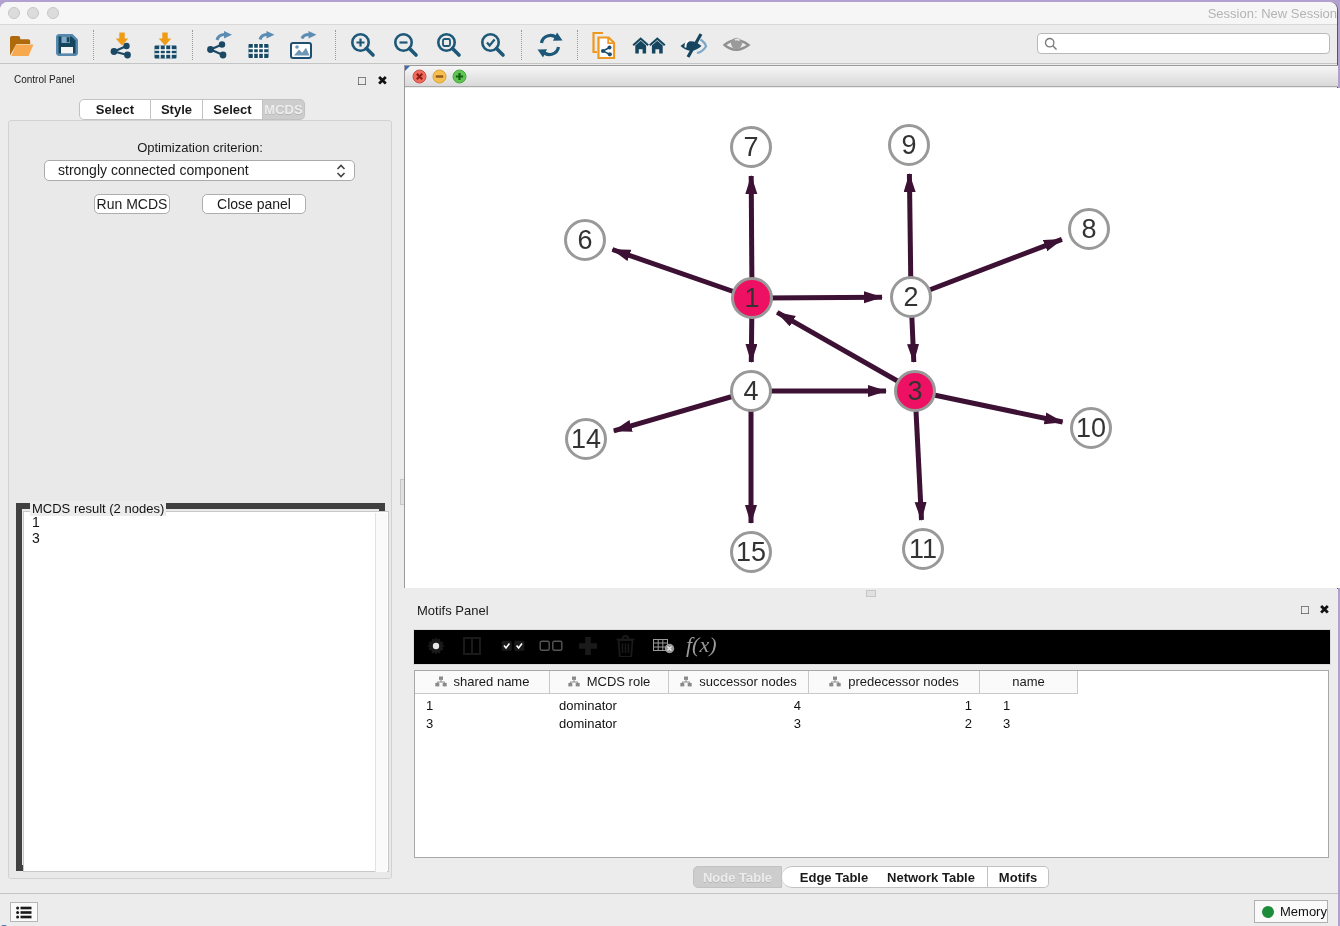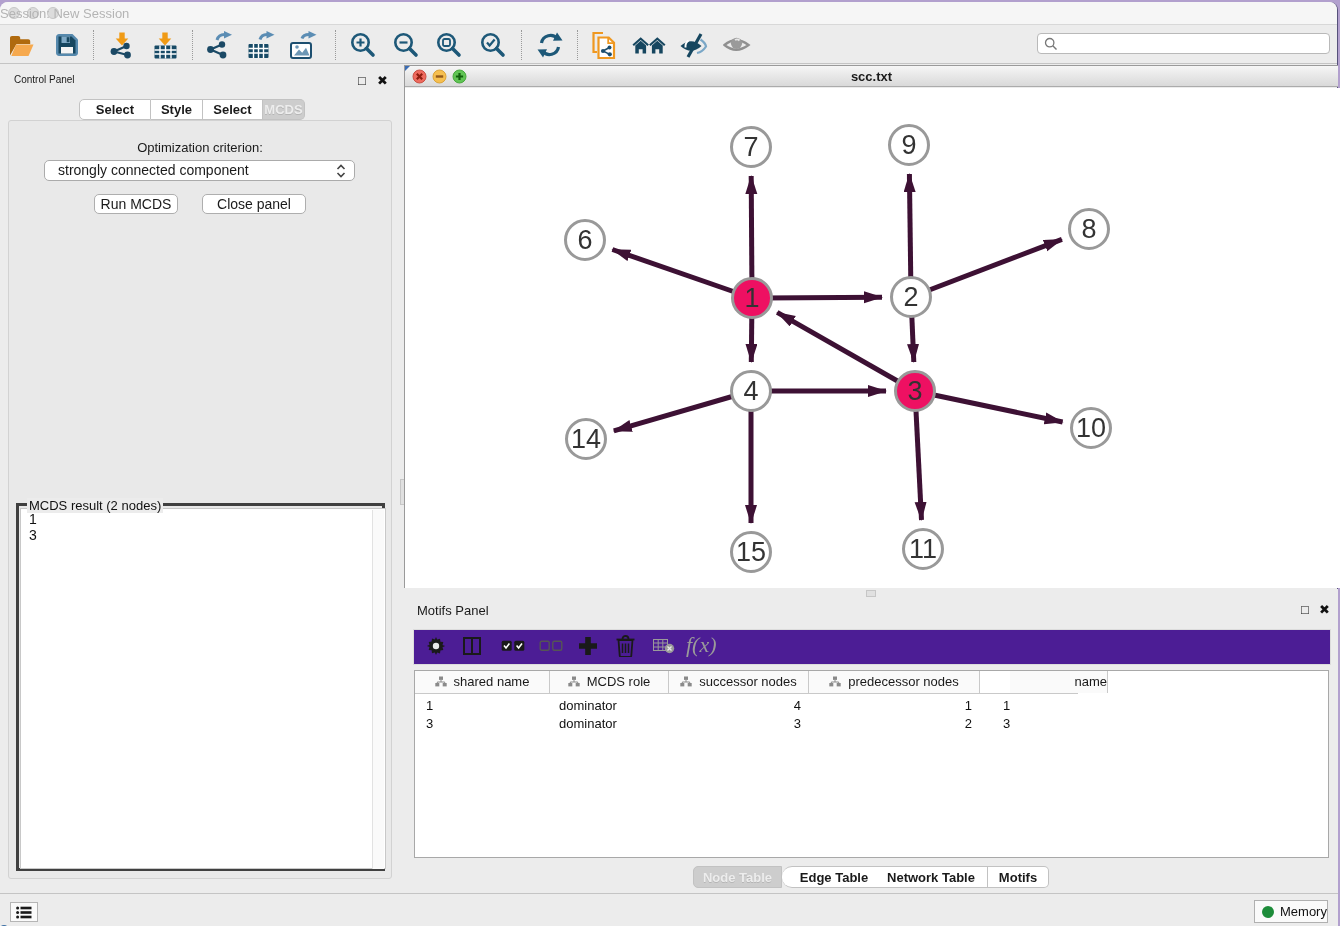--- a/index.html
+++ b/index.html
@@ -3,52 +3,52 @@
 <meta charset="utf-8">
 <style>
 * { margin:0; padding:0; box-sizing:border-box; }
 html,body { width:1340px; height:926px; overflow:hidden; }
 body { background:#b2a0ce; font-family:"Liberation Sans", sans-serif; position:relative; }
 #window { position:absolute; left:0; top:2px; width:1338px; height:924px; background:#ececec; border-radius:8px 8px 0 0; border-right:1px solid #56517a; }
 
 #titlebar { position:absolute; left:0; top:0; width:100%; height:23px; background:#f6f6f6; border-radius:8px 8px 0 0; border-bottom:1px solid #d8d8d8; }
 .tl { position:absolute; top:5px; width:12px; height:12px; border-radius:50%; background:#dcdcdc; border:1px solid #c7c7c7; }
 #titlebar .t1{left:8px}#titlebar .t2{left:27px}#titlebar .t3{left:47px}
-#wtitle { position:absolute; top:4px; left:0; width:100%; text-align:left; font-size:13px; color:#b4b4b4; }
+#wtitle { position:absolute; top:4px; left:0; width:100%; text-align:right; font-size:13px; color:#b4b4b4; }
 
 #toolbar { position:absolute; left:0; top:24px; width:100%; height:38px; background:#ececec; border-bottom:1px solid #c4c4c4; }
 .tbsep { position:absolute; top:4px; height:30px; width:0; border-left:1px dotted #9a9a9a; }
 .ticon { position:absolute; top:5px; }
 #search { position:absolute; left:1037px; top:7px; width:293px; height:21px; background:#fff; border:1px solid #b9b9b9; border-radius:4px; }
 
 #cpanel { position:absolute; left:0; top:62px; width:400px; height:829px; background:#ececec; }
 #cpanel-hdr { position:absolute; left:14px; top:10px; font-size:10px; color:#1a1a1a; }
 .phicons { position:absolute; top:9px; font-size:13px; color:#111; }
 #cptabs { position:absolute; left:79px; top:35px; height:21px; }
 .tab { position:absolute; top:0; height:21px; border:1px solid #c2c2c2; background:#fff; font-size:13px; font-weight:bold; color:#1a1a1a; text-align:center; line-height:20px; }
 .tab.sel { background:#cdcdcd; color:#ededed; text-shadow:0 1px 0 #b5b5b5; }
 #cp-body { position:absolute; left:8px; top:56px; width:384px; height:759px; border:1px solid #d2d2d2; border-radius:3px; background:#e9e9e9; }
 #optlabel { position:absolute; left:0; top:76px; width:400px; text-align:center; font-size:13px; color:#1a1a1a; }
 #optselect { position:absolute; left:44px; top:96px; width:311px; height:21px; background:#fff; border:1px solid #ababab; border-radius:5px; font-size:14px; color:#1a1a1a; line-height:19px; padding-left:13px; }
 .btn { position:absolute; top:130px; height:20px; background:#fff; border:1px solid #aeaeae; border-radius:5px; font-size:14px; color:#1a1a1a; text-align:center; line-height:18px; }
-#fieldset { position:absolute; left:16px; top:439px; width:369px; height:368px; border:3px solid #404040; }
+#fieldset { position:absolute; left:16px; top:439px; width:369px; height:368px; border:6px solid #404040; }
 #fieldset-legend { position:absolute; left:8px; top:-8px; background:#ececec; font-size:13px; color:#111; padding:0 2px; z-index:3; }
 #fieldset-inner { position:absolute; left:1px; top:2px; width:366px; height:361px; background:#fff; border:1px solid #c8c8c8; font-size:14px; color:#111; line-height:16px; padding:2px 0 0 8px; }
 #fs-scroll { position:absolute; right:1px; top:1px; width:12px; height:359px; background:#fafafa; border-left:1px solid #e2e2e2; }
 
 #vsplit { position:absolute; left:400px; top:62px; width:8px; height:829px; background:#ececec; }
 #netframe { position:absolute; left:404px; top:63px; width:934px; height:523px; border:1px solid #9a9a9a; border-right:none; }
 #nf-title { position:absolute; left:0; top:0; width:100%; height:21px; background:linear-gradient(#f6f6f6,#d9d9d9); border-bottom:1px solid #ababab; }
 #nf-label { position:absolute; top:3px; left:0; width:100%; text-align:center; font-size:13px; font-weight:bold; color:#1a1a1a; }
 #canvas { position:absolute; left:0; top:22px; width:935px; height:500px; background:#fff; }
 #hsplit { position:absolute; left:408px; top:587px; width:930px; height:9px; background:#ececec; }
 
 #tpanel { position:absolute; left:408px; top:596px; width:930px; height:295px; background:#ececec; }
 #tp-hdr { position:absolute; left:9px; top:5px; font-size:13px; color:#1a1a1a; }
-#tp-toolbar { position:absolute; left:5px; top:31px; width:918px; height:36px; background:#4c1d95; border:1px solid #dcdcdc; }
+#tp-toolbar { position:absolute; left:5px; top:31px; width:918px; height:36px; background:#000000; border:1px solid #dcdcdc; }
 #tp-table { position:absolute; left:6px; top:72px; width:915px; height:188px; background:#fff; border:1px solid #a8a8a8; }
 .th { position:absolute; top:0; height:22px; border-right:1px solid #c9c9c9; background:#fafafa; font-size:13px; color:#1a1a1a; text-align:center; line-height:22px; }
 .td { position:absolute; font-size:13px; color:#111; height:17px; line-height:17px; }
 #tp-tabs { position:absolute; left:285px; top:268px; height:22px; }
 
 #statusbar { position:absolute; left:0; top:891px; width:1338px; height:35px; background:#ececec; border-top:1px solid #c4c4c4; }
 #listbtn { position:absolute; left:10px; top:8px; width:28px; height:20px; background:#fafafa; border:1px solid #b5b5b5; }
 #membtn { position:absolute; left:1254px; top:6px; width:74px; height:23px; background:#fafafa; border:1px solid #b0b0b0; font-size:13px; color:#111; line-height:21px; padding-left:7px; white-space:nowrap; overflow:hidden; }
 #memdot { display:inline-block; width:12px; height:12px; border-radius:50%; background:#1d8c3a; margin-right:6px; vertical-align:-2px; }
 .thicon { margin-right:7px; vertical-align:-1px; }
@@ -183,21 +183,21 @@
       <div class="tab" style="left:124px;width:60px;border-left:none;">Select</div>
       <div class="tab sel" style="left:184px;width:42px;border-left:none;border-radius:0 5px 5px 0;">MCDS</div>
     </div>
     <div id="optselect">strongly connected component
       <svg width="10" height="14" style="position:absolute;right:8px;top:3px;" viewBox="0 0 10 14">
         <path d="M1.5 5 L5 1.5 L8.5 5" fill="none" stroke="#444" stroke-width="1.6"></path>
         <path d="M1.5 9 L5 12.5 L8.5 9" fill="none" stroke="#444" stroke-width="1.6"></path>
       </svg>
     </div>
     <div id="optlabel">Optimization criterion:</div>
-    <div class="btn" style="left:94px;width:84px;">Run MCDS</div>
+    <div class="btn" style="left:94px;width:76px;">Run MCDS</div>
     <div class="btn" style="left:202px;width:104px;">Close panel</div>
     <div id="fieldset">
       <div id="fieldset-legend">MCDS result (2 nodes)</div>
       <div id="fieldset-inner">1<br>3
         <div id="fs-scroll"></div>
       </div>
     </div>
   </div>
   <div id="vsplit">
       <div style="position:absolute;left:0px;top:415px;width:7px;height:26px;background:#e0e0e0;border:1px solid #c6c6c6;"></div>
@@ -208,21 +208,20 @@
         <circle cx="8.5" cy="10.5" r="6.5" fill="#ee6a5e" stroke="#c94f43" stroke-width="1"></circle>
         <path d="M5.8,7.8 L11.2,13.2 M11.2,7.8 L5.8,13.2" stroke="#8e1d10" stroke-width="2.2"></path>
         <circle cx="28.5" cy="10.5" r="6.5" fill="#f6bf4f" stroke="#dba438" stroke-width="1"></circle>
         <path d="M24.8,10.5 h7.4" stroke="#93591a" stroke-width="2.4"></path>
         <circle cx="48.5" cy="10.5" r="6.5" fill="#60c454" stroke="#47a83c" stroke-width="1"></circle>
         <path d="M44.9,10.5 h7.2 M48.5,6.9 v7.2" stroke="#10600c" stroke-width="2.2"></path>
       </svg>
       <svg width="5" height="5" viewBox="0 0 5 5" style="position:absolute;left:0;top:0;">
         <path d="M0,0 L5,0 L0,5 z" fill="#3a6cb4"></path>
       </svg>
-      <div id="nf-label">scc.txt</div>
     </div>
     <div id="canvas">
       <svg id="graph" width="935" height="500" viewBox="0 0 935 500" style="position:relative;top:1px;left:1px;">
       <defs>
             <marker id="arr" markerWidth="20" markerHeight="13" refX="18" refY="6" orient="auto" markerUnits="userSpaceOnUse">
               <path d="M0,0 L19,6 L0,12 z" fill="#3d1134"></path>
             </marker>
           </defs>
       <line x1="346" y1="209" x2="345.2" y2="87.0" stroke="#3d1134" stroke-width="5" marker-end="url(#arr)"></line>
       <line x1="346" y1="209" x2="206.4" y2="160.5" stroke="#3d1134" stroke-width="5" marker-end="url(#arr)"></line>
@@ -325,21 +324,21 @@
             <rect x="0.3" y="7" width="4" height="3.4" fill="#8a8a8a"></rect>
             <rect x="7.7" y="7" width="4" height="3.4" fill="#8a8a8a"></rect>
             <path d="M6,4 v2 M2.3,7 v-1 h7.4 v1" stroke="#8a8a8a" stroke-width="1" fill="none"></path>
           </svg>successor nodes</div>
       <div class="th" style="left:394px;width:171px;"><svg class="thicon" width="12" height="11" viewBox="0 0 12 11">
             <rect x="4" y="0.5" width="4" height="3.4" fill="#8a8a8a"></rect>
             <rect x="0.3" y="7" width="4" height="3.4" fill="#8a8a8a"></rect>
             <rect x="7.7" y="7" width="4" height="3.4" fill="#8a8a8a"></rect>
             <path d="M6,4 v2 M2.3,7 v-1 h7.4 v1" stroke="#8a8a8a" stroke-width="1" fill="none"></path>
           </svg>predecessor nodes</div>
-      <div class="th" style="left:595px;width:98px;text-align:right;">name</div>
+      <div class="th" style="left:565px;width:98px;">name</div>
       <div style="position:absolute;left:0;top:22px;width:663px;height:1px;background:#c9c9c9;"></div>
       <div class="td" style="left:11px;top:26px;">1</div>
       <div class="td" style="left:144px;top:26px;">dominator</div>
       <div class="td" style="left:254px;top:26px;width:132px;text-align:right;">4</div>
       <div class="td" style="left:394px;top:26px;width:163px;text-align:right;">1</div>
       <div class="td" style="left:588px;top:26px;">1</div>
       <div class="td" style="left:11px;top:44px;">3</div>
       <div class="td" style="left:144px;top:44px;">dominator</div>
       <div class="td" style="left:254px;top:44px;width:132px;text-align:right;">3</div>
       <div class="td" style="left:394px;top:44px;width:163px;text-align:right;">2</div>

